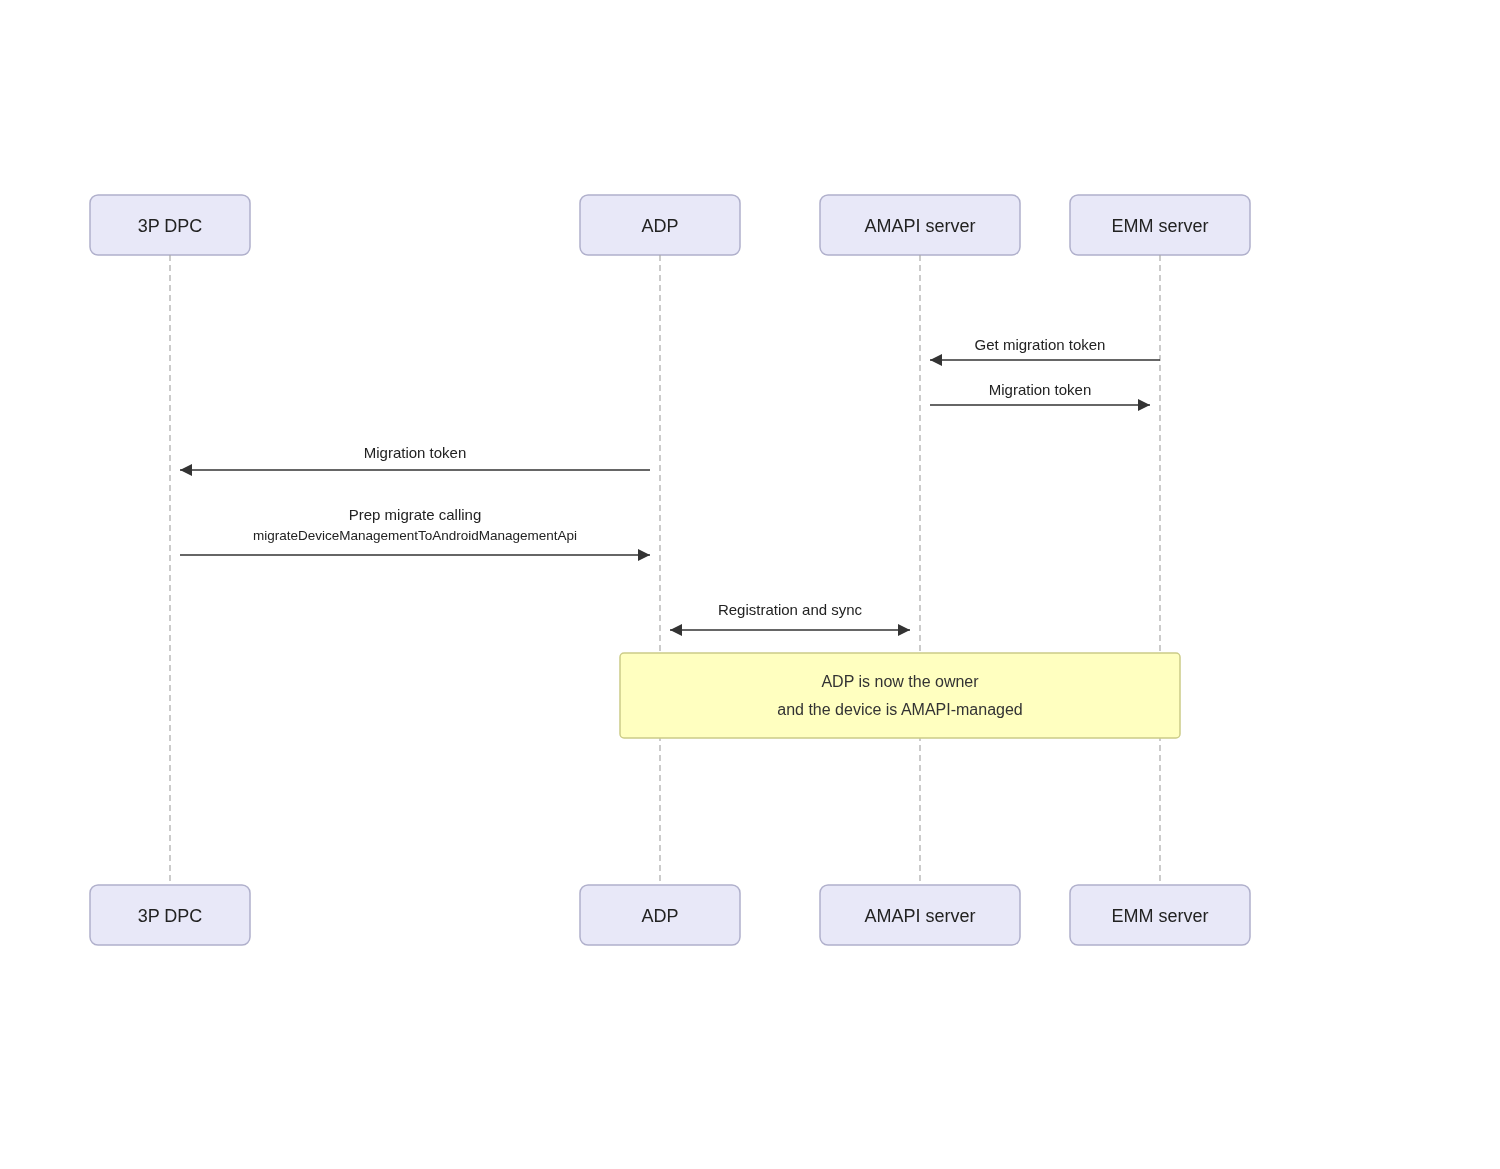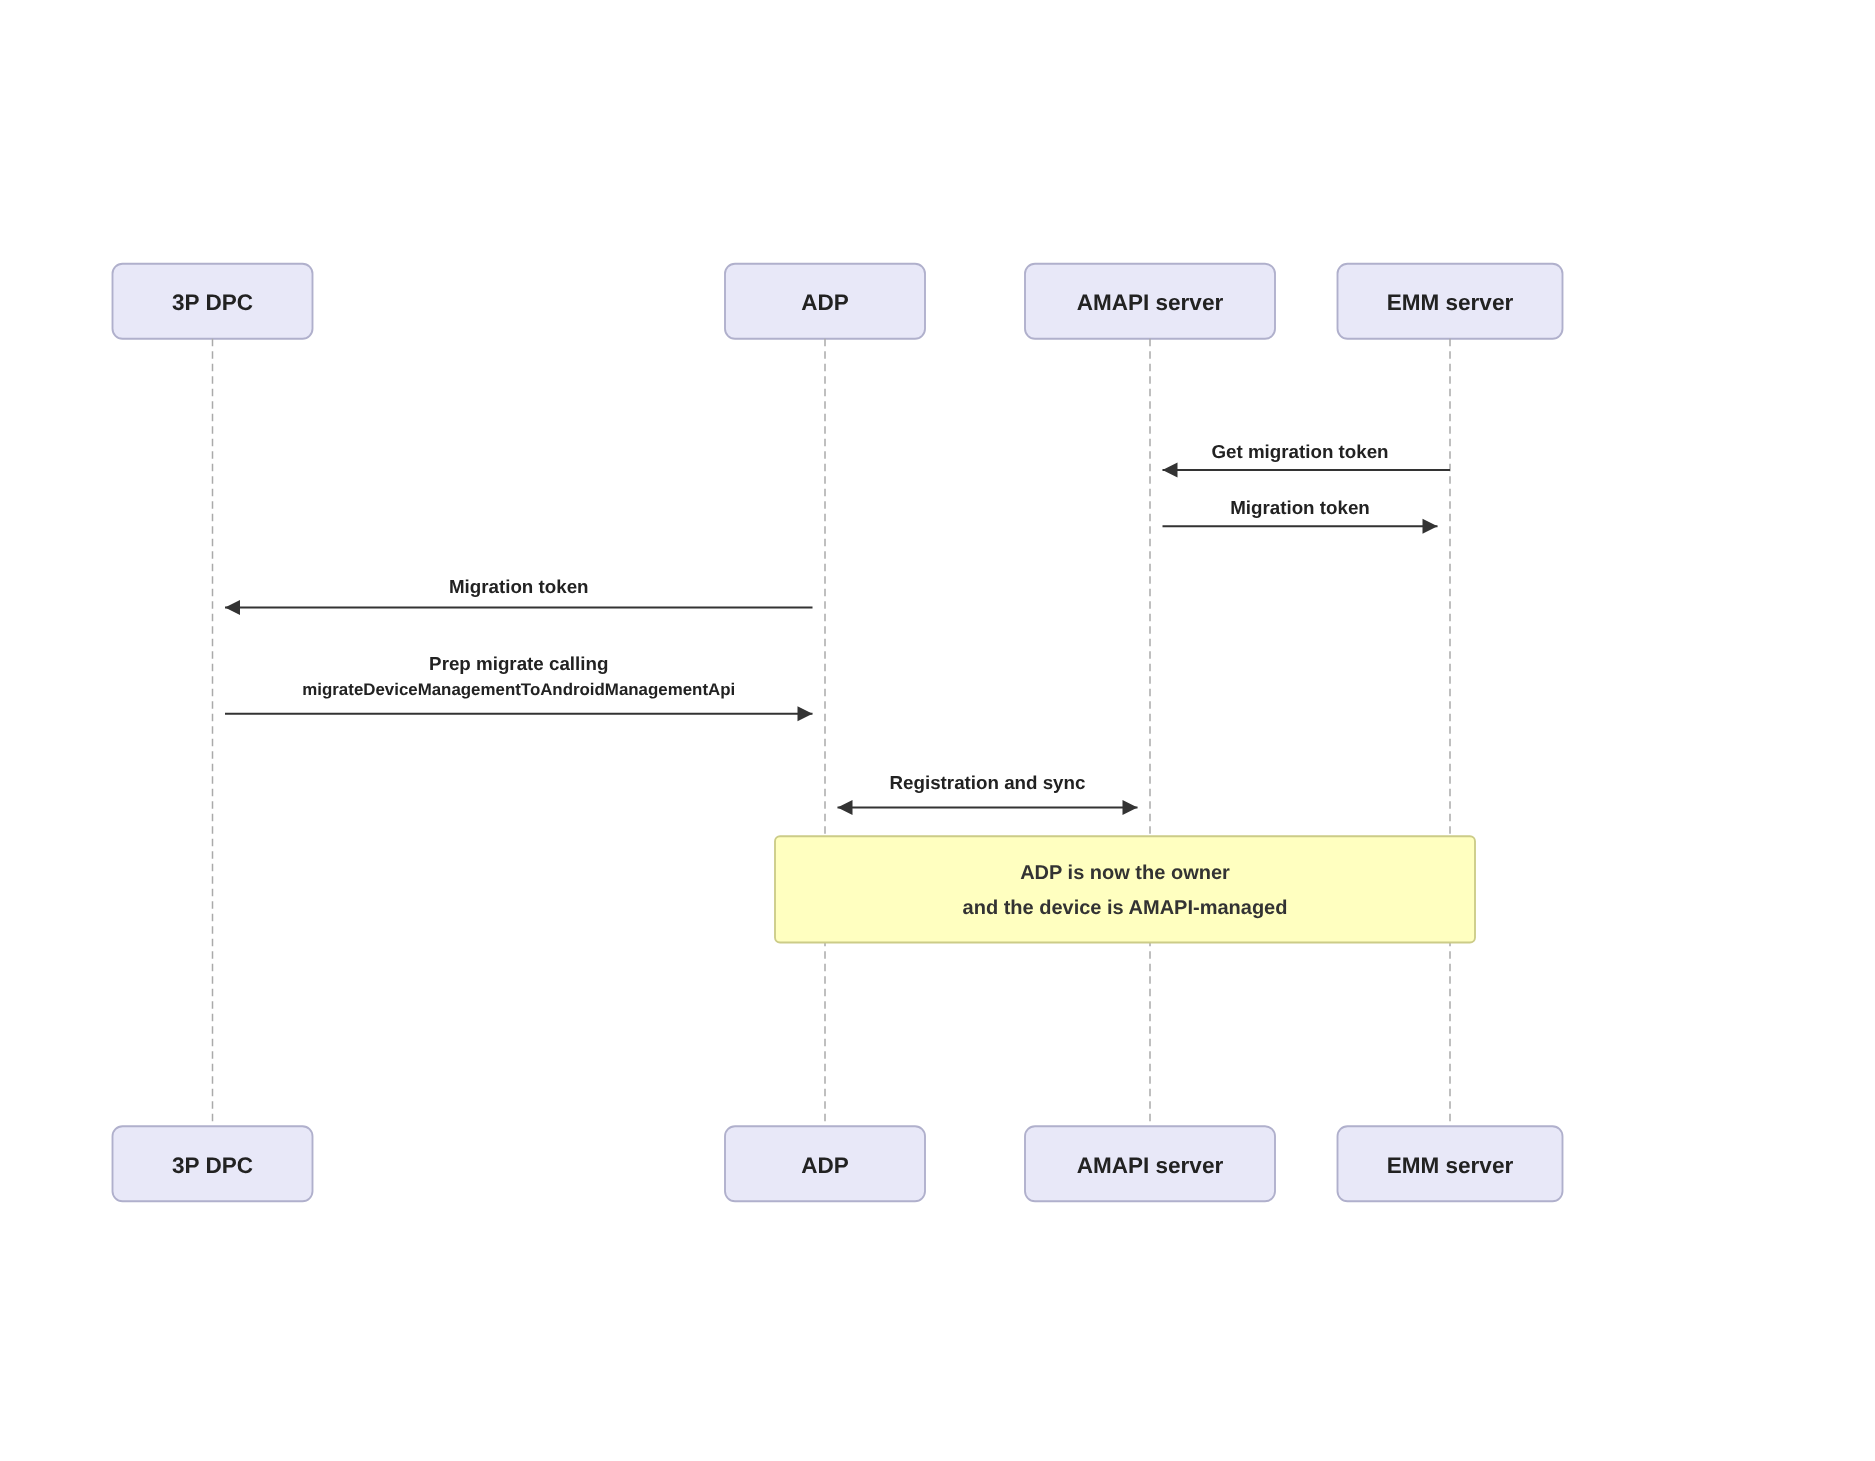--- a/index.html
+++ b/index.html
@@ -6,25 +6,24 @@
     body {
       background: #ffffff;
       font-family: 'Arial', sans-serif;
       width: 1500px;
       height: 1169px;
       overflow: hidden;
       position: relative;
     }
     .diagram-container {
       position: absolute;
-      top: 176px;
+      top: 160px;
       left: 40px;
       width: 1420px;
       height: 850px;
-      font-weight: bold;
     }
     svg {
       width: 100%;
       height: 100%;
     }
   </style>
 </head>
 <body>
 
 <div class="diagram-container">

